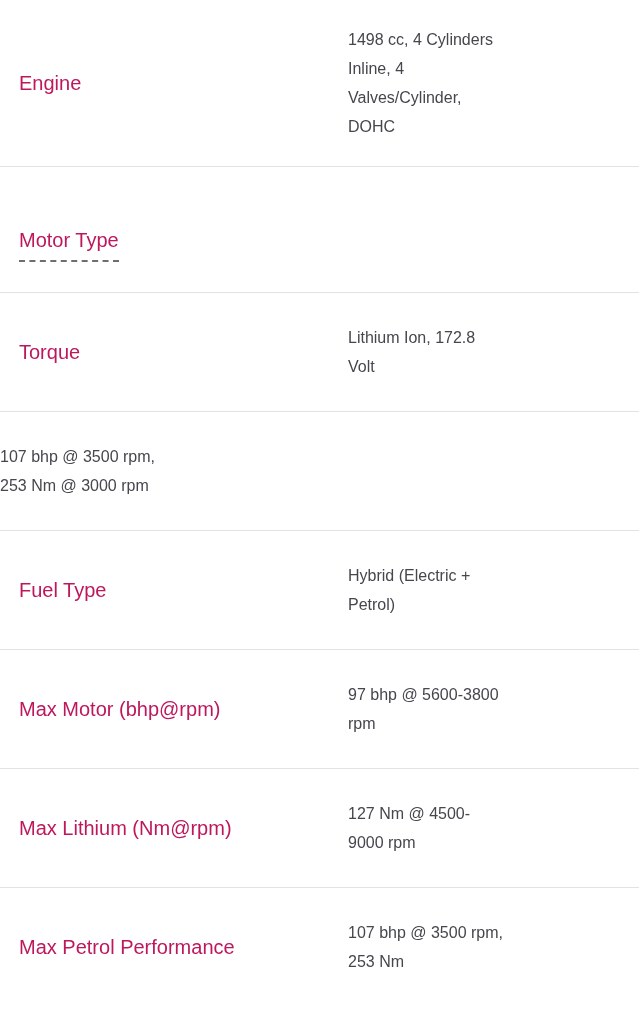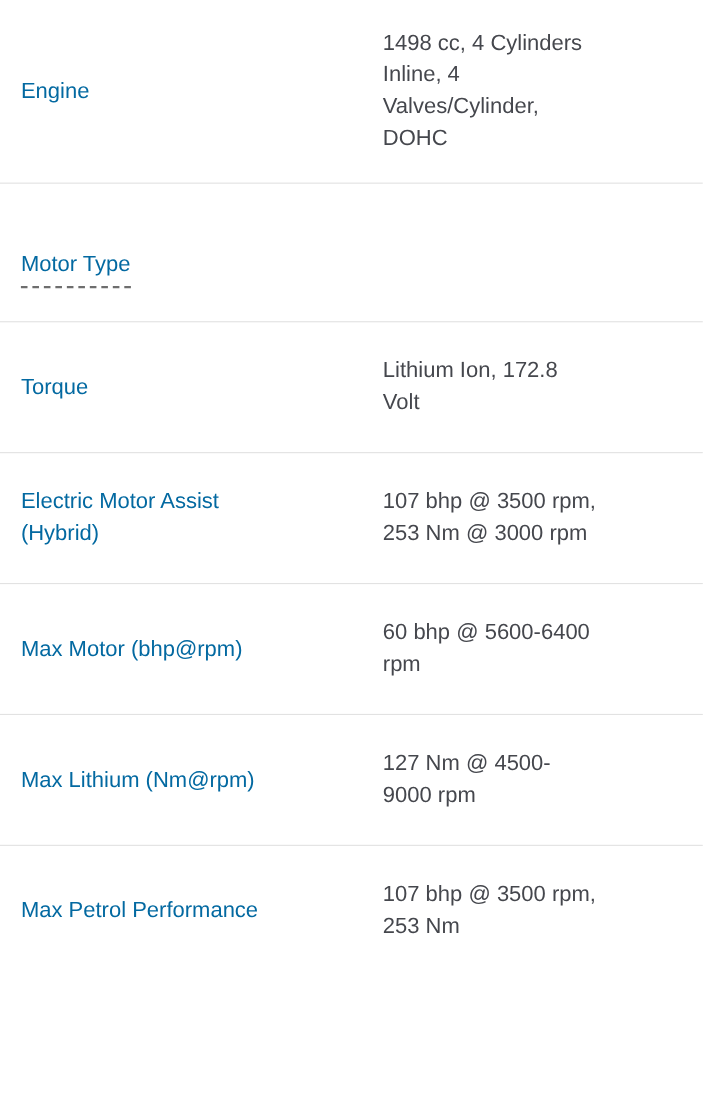--- a/index.html
+++ b/index.html
@@ -24,27 +24,27 @@
   }
   .spec-row:last-child {
     border-bottom: none;
   }
   .spec-label {
     flex: 0 0 348px;
     padding-left: 19px;
     padding-right: 24px;
     font-size: 20px;
     line-height: 29px;
-    color: #0369a1;
+    color: #be185d;
     white-space: pre-line;
   }
   .spec-value {
     flex: 1 1 auto;
     padding-right: 16px;
-    font-size: 20px;
+    font-size: 16px;
     line-height: 29px;
     color: #45474d;
     white-space: pre-line;
   }
   .tooltip-underline {
     display: inline-block;
     border-bottom: 2px dashed #6e6e6e;
     padding-bottom: 5px;
     cursor: help;
   }
@@ -68,30 +68,33 @@
     </div>
   </div>
 
   <div class="spec-row">
     <div class="spec-label">Torque</div>
     <div class="spec-value">Lithium Ion, 172.8
 Volt</div>
   </div>
 
   <div class="spec-row">
-    <div class="spec-label">Electric Motor Assist
-(Hybrid)</div>
     <div class="spec-value">107 bhp @ 3500 rpm,
 253 Nm @ 3000 rpm</div>
   </div>
 
+  <div class="spec-row">
+    <div class="spec-label">Fuel Type</div>
+    <div class="spec-value">Hybrid (Electric +
+Petrol)</div>
+  </div>
 
   <div class="spec-row">
     <div class="spec-label">Max Motor (bhp@rpm)</div>
-    <div class="spec-value">60 bhp @ 5600-6400
+    <div class="spec-value">97 bhp @ 5600-3800
 rpm</div>
   </div>
 
   <div class="spec-row">
     <div class="spec-label">Max Lithium (Nm@rpm)</div>
     <div class="spec-value">127 Nm @ 4500-
 9000 rpm</div>
   </div>
 
   <div class="spec-row">

